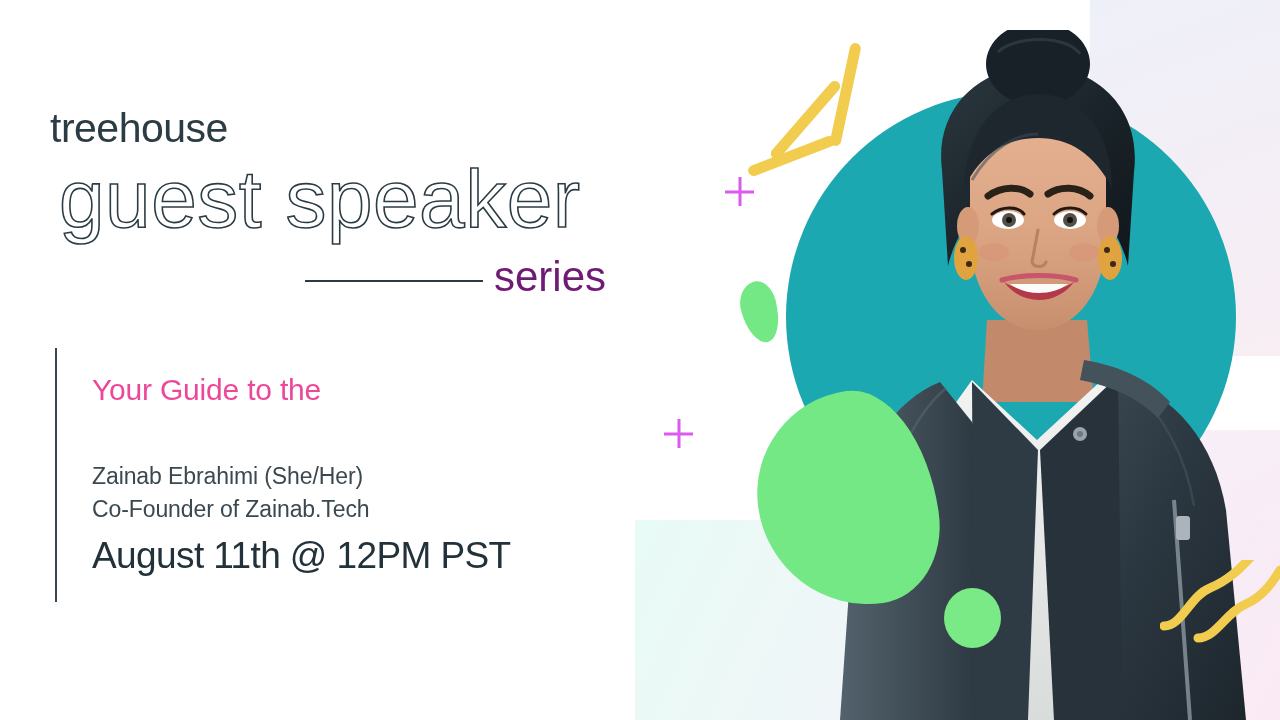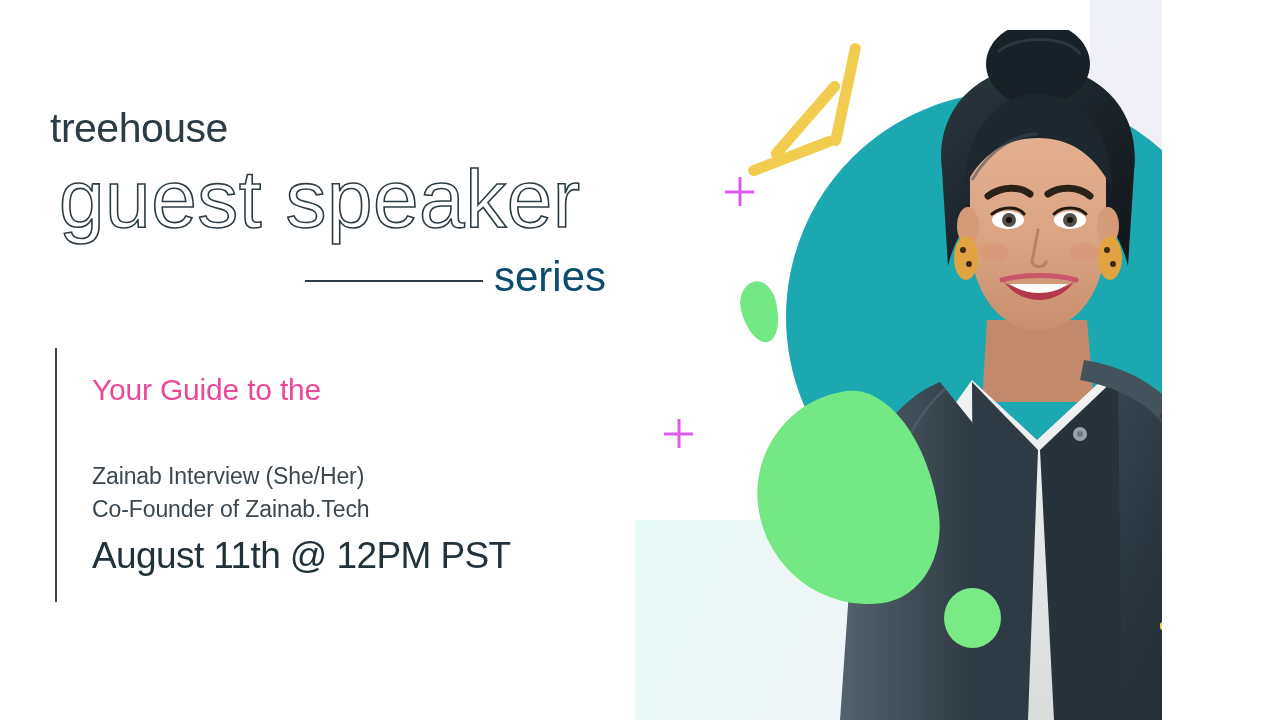--- a/index.html
+++ b/index.html
@@ -2,21 +2,21 @@
 <html><head>
 <meta charset="utf-8">
 <style>
   html, body {
     margin: 0;
     padding: 0;
     background: #ffffff;
   }
   #stage {
     position: relative;
-    width: 1162px;
+    width: 1280px;
     height: 720px;
     overflow: hidden;
     background: #ffffff;
     font-family: "Liberation Sans", sans-serif;
   }
 
   
   .panel-topright {
     position: absolute;
     left: 1090px; top: 0;
@@ -124,21 +124,21 @@
     left: 305px; top: 280px;
     width: 178px; height: 1.6px;
     background: #2c3c44;
   }
   .series-word {
     position: absolute;
     left: 494px; top: 256px;
     font-size: 42px;
     font-weight: 400;
     letter-spacing: 0px;
-    color: #0c4a6e;
+    color: #701a75;
     line-height: 1;
   }
 
   .vrule {
     position: absolute;
     left: 55px; top: 348px;
     width: 1.6px; height: 254px;
     background: #3a4750;
   }
 
@@ -307,19 +307,19 @@
 
   <div class="series-word">series</div>
 
   <div class="vrule"></div>
 
   <div class="talk-title">
     <div>Your Guide to the</div>
   </div>
 
   <div class="speaker-block">
-    <div>Zainab Interview (She/Her)</div>
+    <div>Zainab Ebrahimi (She/Her)</div>
     <div>Co-Founder of Zainab.Tech</div>
   </div>
 
   <div class="datetime">August 11th @ 12PM PST</div>
 
 </div>
 
 </body></html>

